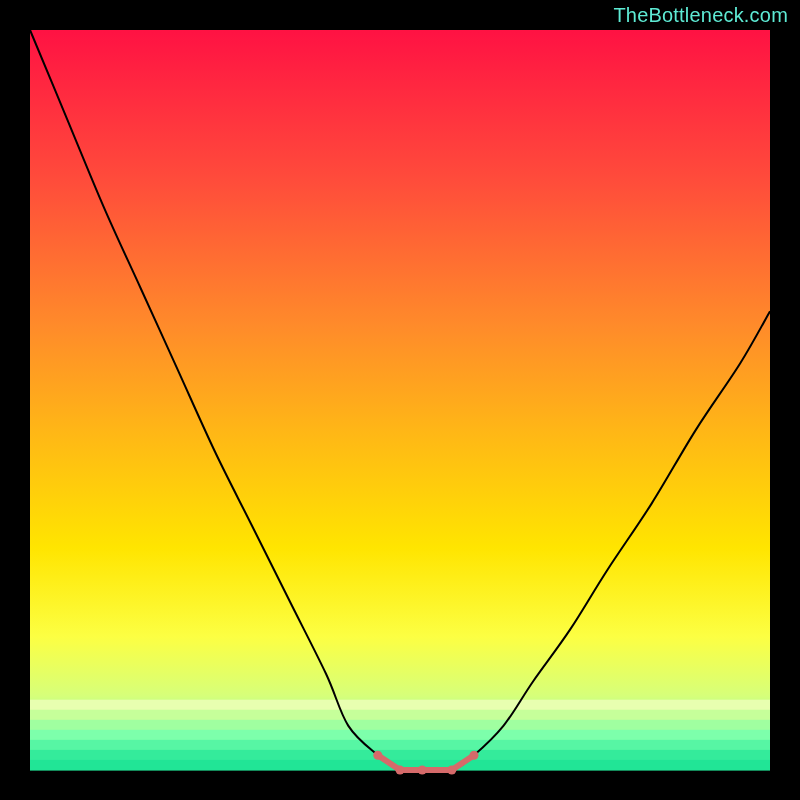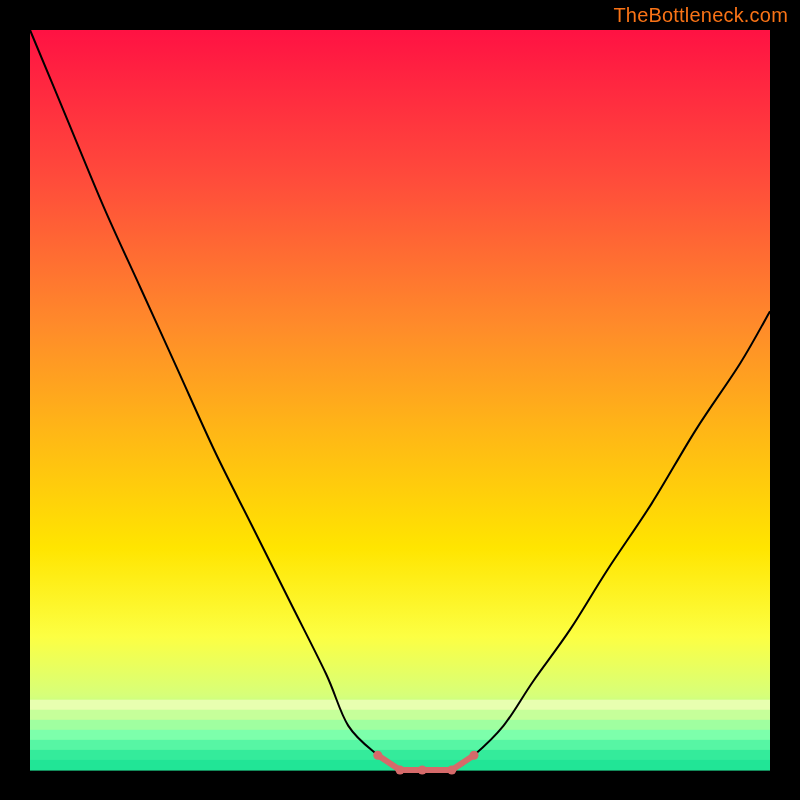--- a/index.html
+++ b/index.html
@@ -14,21 +14,21 @@
   .stage {
     position: relative;
     width: 800px;
     height: 800px;
     background: #000;
   }
   .watermark {
     position: absolute;
     top: 4px;
     right: 12px;
-    color: #f97316;
+    color: #5eead4;
     font-size: 20px;
     font-weight: 500;
     letter-spacing: 0.2px;
     z-index: 10;
     user-select: none;
   }
   svg.plot {
     position: absolute;
     left: 0;
     top: 0;

